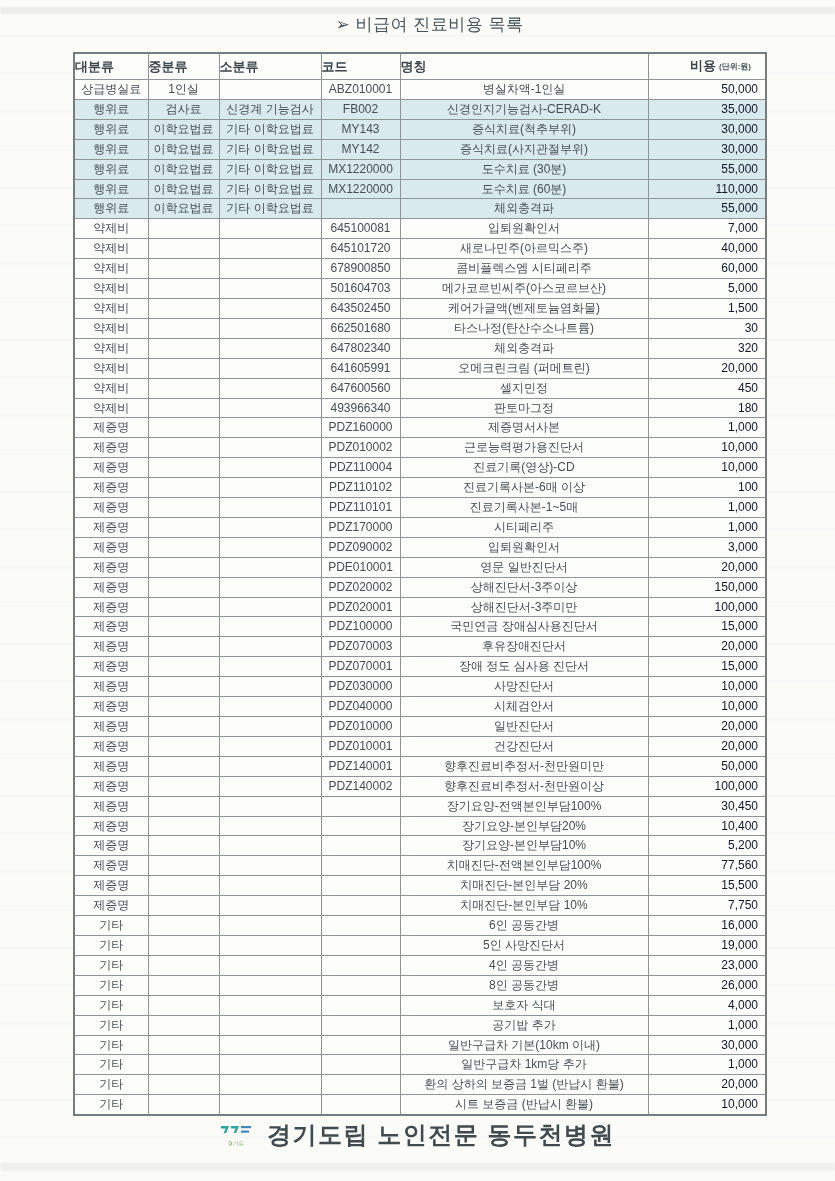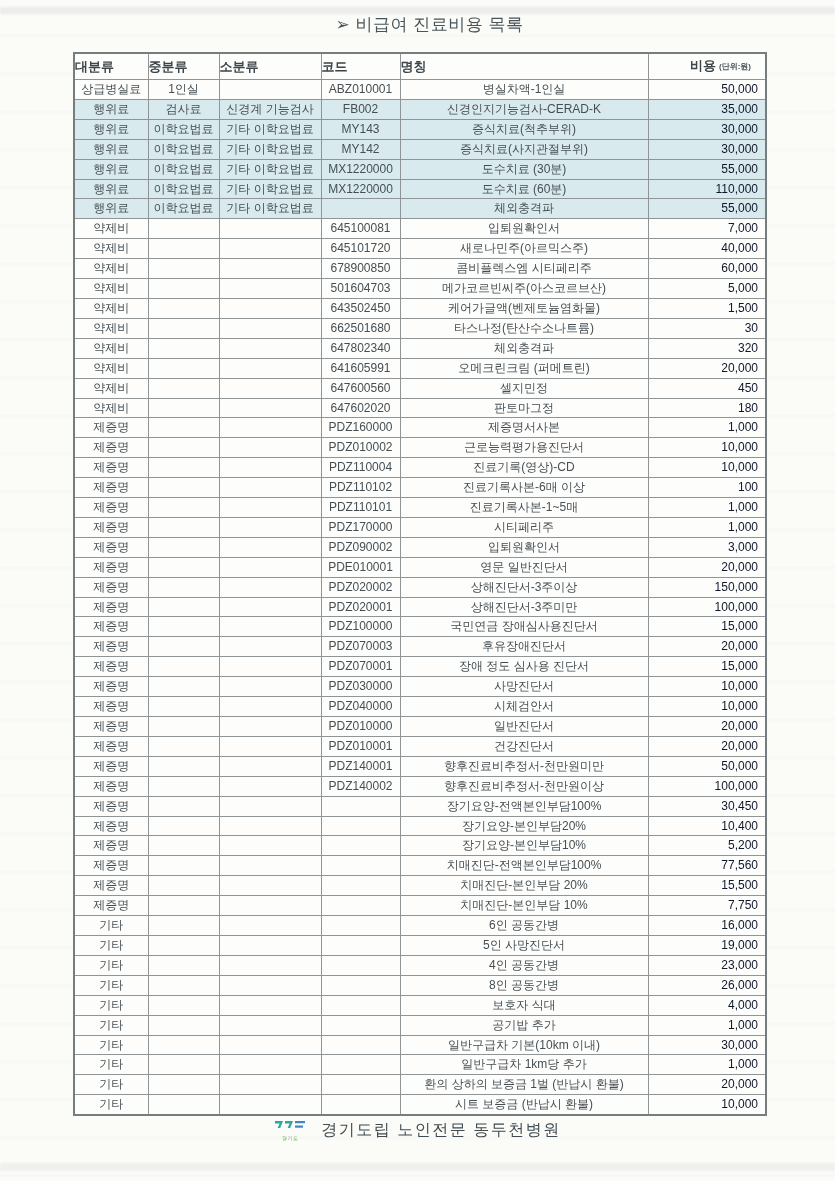--- a/index.html
+++ b/index.html
@@ -47,21 +47,21 @@
   .fee-table tr.hl td { background:var(--hl-color,#d9eaef); }
   .unit { font-size:8px; font-weight:bold; color:#4a5356; margin-left:3px; vertical-align:1px; }
 
   .footer {
     position:absolute; top:1119px; left:0; width:100%;
     display:flex; justify-content:center; align-items:center; gap:15px;
   }
   .logo-wrap { display:flex; flex-direction:column; align-items:center; line-height:1; }
   .logo-caption { font-size:5px; color:var(--logo-green,#57a33c); margin-top:1px; letter-spacing:0.5px; }
   .hospital {
-    font-size:16px; font-weight:normal; color:#3f4b4f; letter-spacing:1.5px;
+    font-size:24px; font-weight:bold; color:#3f4b4f; letter-spacing:1.5px;
     white-space:nowrap;
   }
 </style>
 </head>
 <body>
 
 <div class="streak-top"></div>
 <div class="streak-bottom"></div>
 
 <div class="title">➢ 비급여 진료비용 목록</div>
@@ -211,21 +211,21 @@
     <td></td>
     <td></td>
     <td>647600560</td>
     <td>셀지민정</td>
     <td class="price">450</td>
   </tr>
       <tr>
     <td>약제비</td>
     <td></td>
     <td></td>
-    <td>647602020</td>
+    <td>493966340</td>
     <td>판토마그정</td>
     <td class="price">180</td>
   </tr>
       <tr>
     <td>제증명</td>
     <td></td>
     <td></td>
     <td>PDZ160000</td>
     <td>제증명서사본</td>
     <td class="price">1,000</td>

